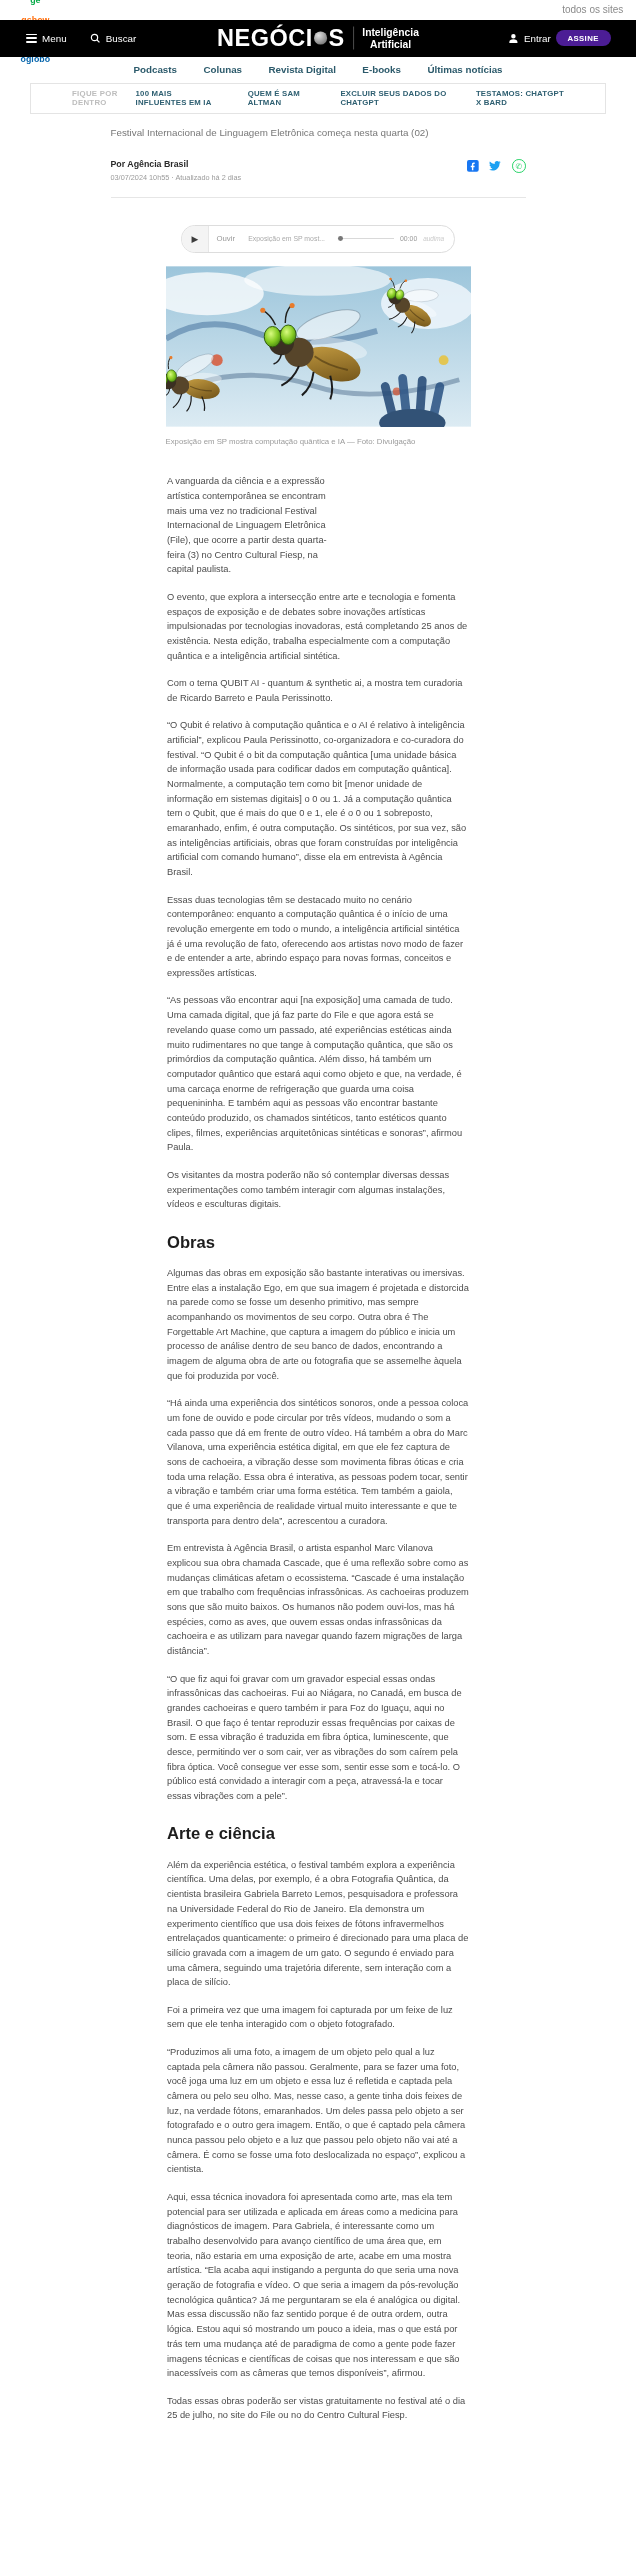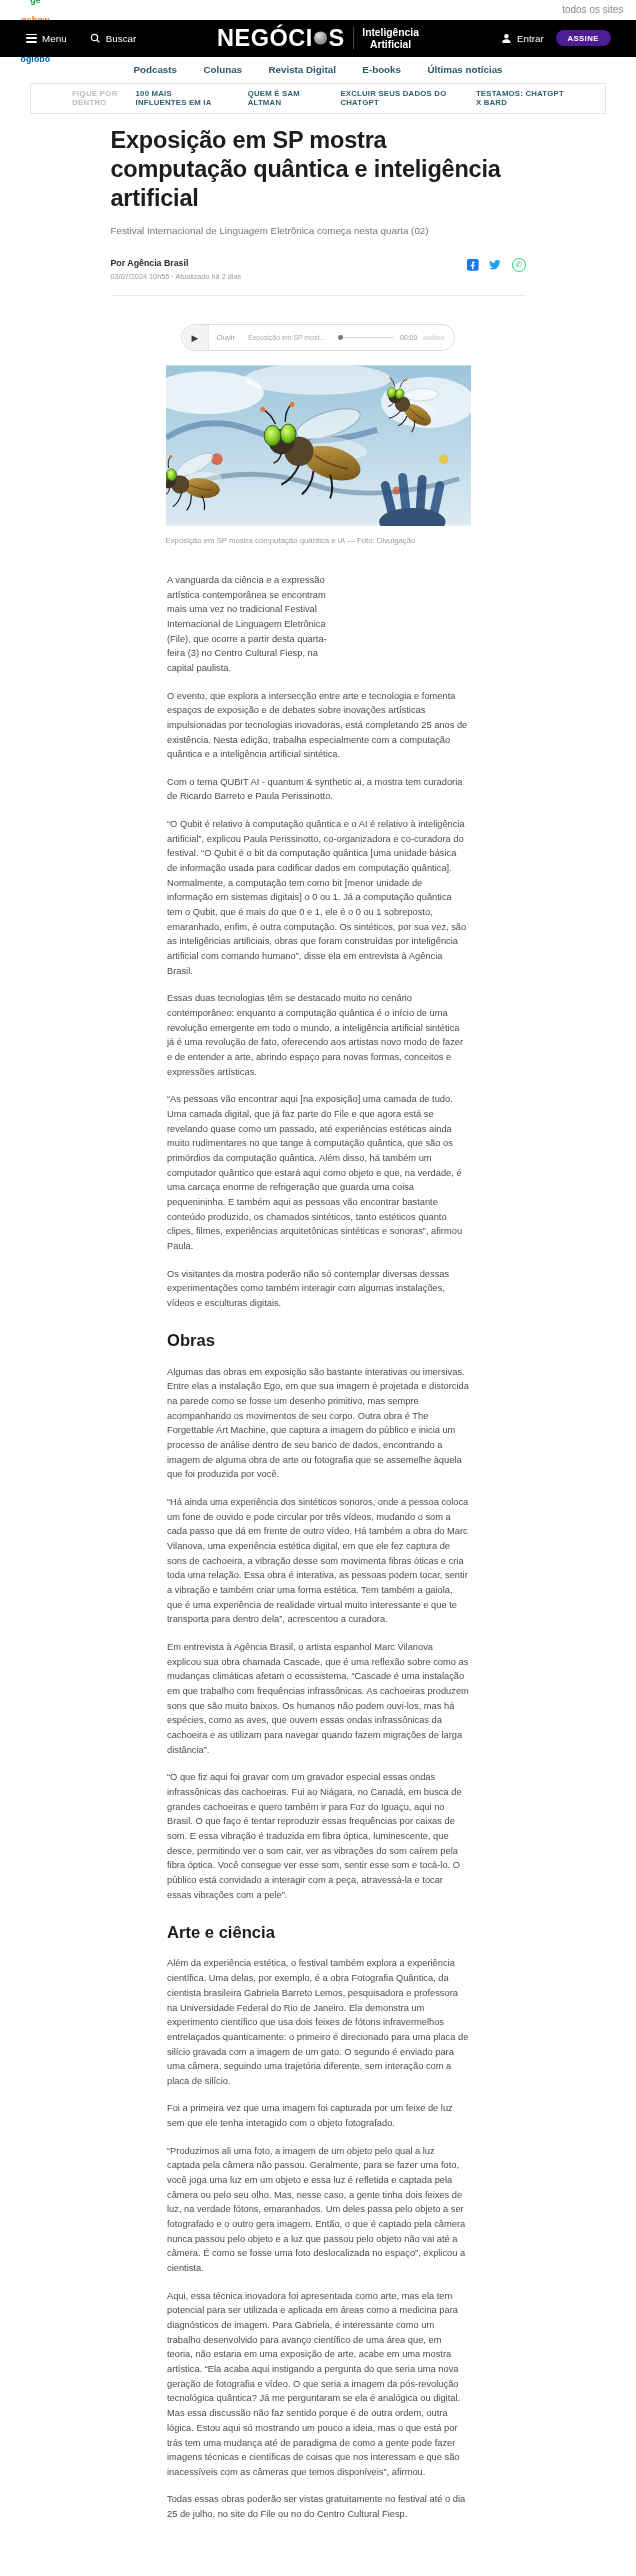--- a/index.html
+++ b/index.html
@@ -17,21 +17,21 @@
   .blackbar{height:37px;background:#000;color:#fff;display:flex;align-items:center;justify-content:space-between;padding:0 25.5px;position:relative;}
   .hbtn{display:inline-flex;align-items:center;gap:4.9px;font-size:9.8px;color:#fff;}
   .hleft{display:flex;gap:23.5px;align-items:center;}
   .burger i{display:block;width:11.7px;height:1.6px;background:#fff;margin:2.2px 0;border-radius:1px;}
   .hcenter{position:absolute;left:50%;top:50%;transform:translate(-50%,-50%);display:flex;align-items:center;white-space:nowrap;}
   .logo-text{font-family:Liberation Sans, sans-serif;font-weight:bold;font-size:23.5px;letter-spacing:0.5px;text-transform:uppercase;display:inline-flex;align-items:center;}
   .globe{display:inline-block;width:12.7px;height:12.7px;border-radius:50%;margin:0 1.5px;
          background:radial-gradient(circle at 35% 30%,#e0e0e0,#9a9a9a 55%,#595959);}
   .edition{display:inline-block;border-left:1px solid #4d4d4d;margin-left:8.8px;padding-left:7.8px;font-size:10.3px;font-weight:bold;line-height:11.3px;text-align:center;}
   .edition span{display:block;}
-  .hright{display:flex;align-items:center;gap:12px;}
+  .hright{display:flex;align-items:center;gap:5px;}
   .pill{background:#29ade2;color:#fff;font-size:7.8px;font-weight:bold;letter-spacing:0.4px;
         padding:3.9px 11.7px;border-radius:9.8px;}
 
   
   .navstrip{height:26.4px;display:flex;align-items:center;justify-content:center;gap:26.4px;background:#fff;}
   .nav-link{font-size:9.8px;font-weight:bold;color:#2c5a6b;}
 
   
   .topics{margin:0 30px;height:29px;border:1px solid #e4e4e4;display:flex;align-items:center;justify-content:space-between;padding:0 41px;background:#fff;}
   .topics-label{font-size:7.8px;font-weight:bold;color:#bdbdbd;letter-spacing:0.3px;}
@@ -140,21 +140,20 @@
   <span style="display:flex;gap:29px;">
 
   <a class="topic-link">100 MAIS INFLUENTES EM IA</a>
       <a class="topic-link">QUEM É SAM ALTMAN</a>
       <a class="topic-link">EXCLUIR SEUS DADOS DO CHATGPT</a>
       <a class="topic-link">TESTAMOS: CHATGPT X BARD</a>
     </span>
 </div>
 
 <div class="article-outer">
-  <h1 class="title">Exposição em SP mostra computação quântica e inteligência artificial</h1>
   <div class="subtitle">Festival Internacional de Linguagem Eletrônica começa nesta quarta (02)</div>
 
   <div class="byline-row">
     <div>
       <div class="byline">Por Agência Brasil</div>
       <div class="timestamp">03/07/2024 10h55 · Atualizado há 2 dias</div>
     </div>
     <div class="share">
       <svg width="11.7" height="11.7" viewBox="0 0 24 24">
           <rect width="24" height="24" rx="4" fill="#1877f2"></rect>

